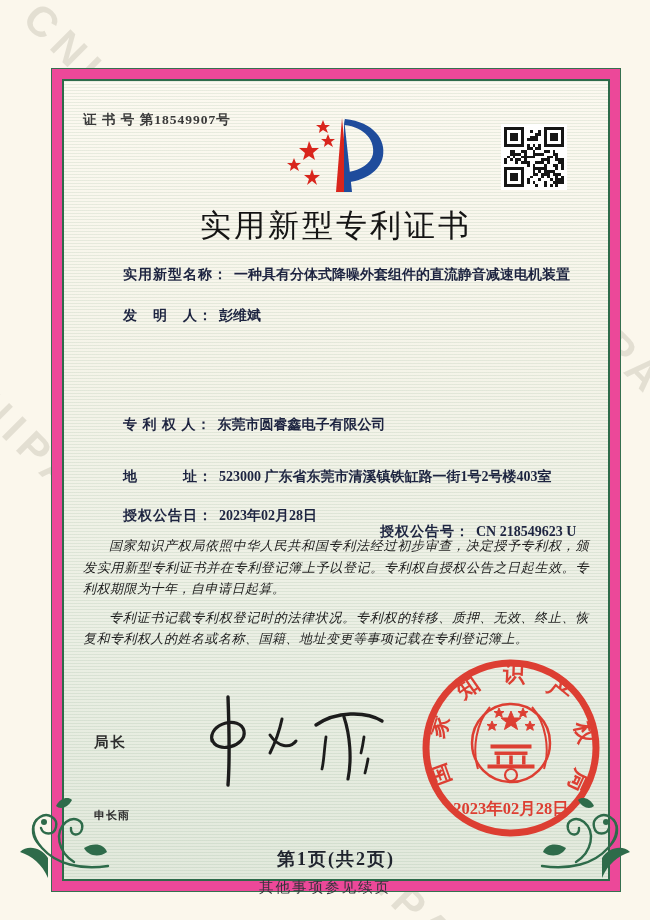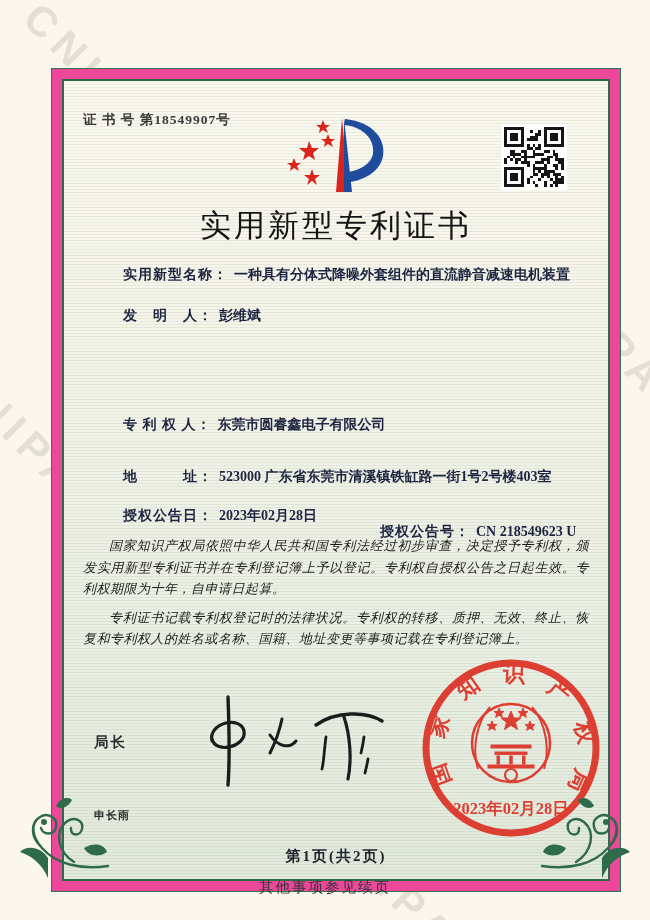--- a/index.html
+++ b/index.html
@@ -42,21 +42,21 @@
   .sig-title{position:absolute;left:30px;top:652px;font-family:Liberation Mono, monospace;
              font-size:14.5px;font-weight:700;color:#2d2d2d;letter-spacing:2px;}
   .sig-name{position:absolute;left:30px;top:683px;font-family:"Liberation Sans","DejaVu Sans",sans-serif;
             font-size:11px;font-weight:700;color:#2d2d2d;letter-spacing:1px;margin-top:44px;}
   .sig-hand{position:absolute;left:120px;top:608px;width:210px;height:105px;}
 
   .seal{position:absolute;left:356px;top:576px;width:182px;height:182px;opacity:.93;}
   .seal text{font-family:"Liberation Serif","DejaVu Serif",serif;}
 
   .pagenum{position:absolute;left:0;top:766px;width:100%;text-align:center;
-           font-size:15px;font-weight:600;color:#20242e;letter-spacing:2px;}
+           font-size:18px;font-weight:600;color:#20242e;letter-spacing:2px;}
 
   .note{position:absolute;left:0;top:878px;width:100%;text-align:center;
         font-size:14.5px;color:#33343a;letter-spacing:2px;}
 
   .orn{position:absolute;width:100px;height:100px;}
   .orn-left{left:10px;top:786px;}
   .orn-right{left:540px;top:786px;transform:scaleX(-1);}
 </style>
 </head>
 <body>

